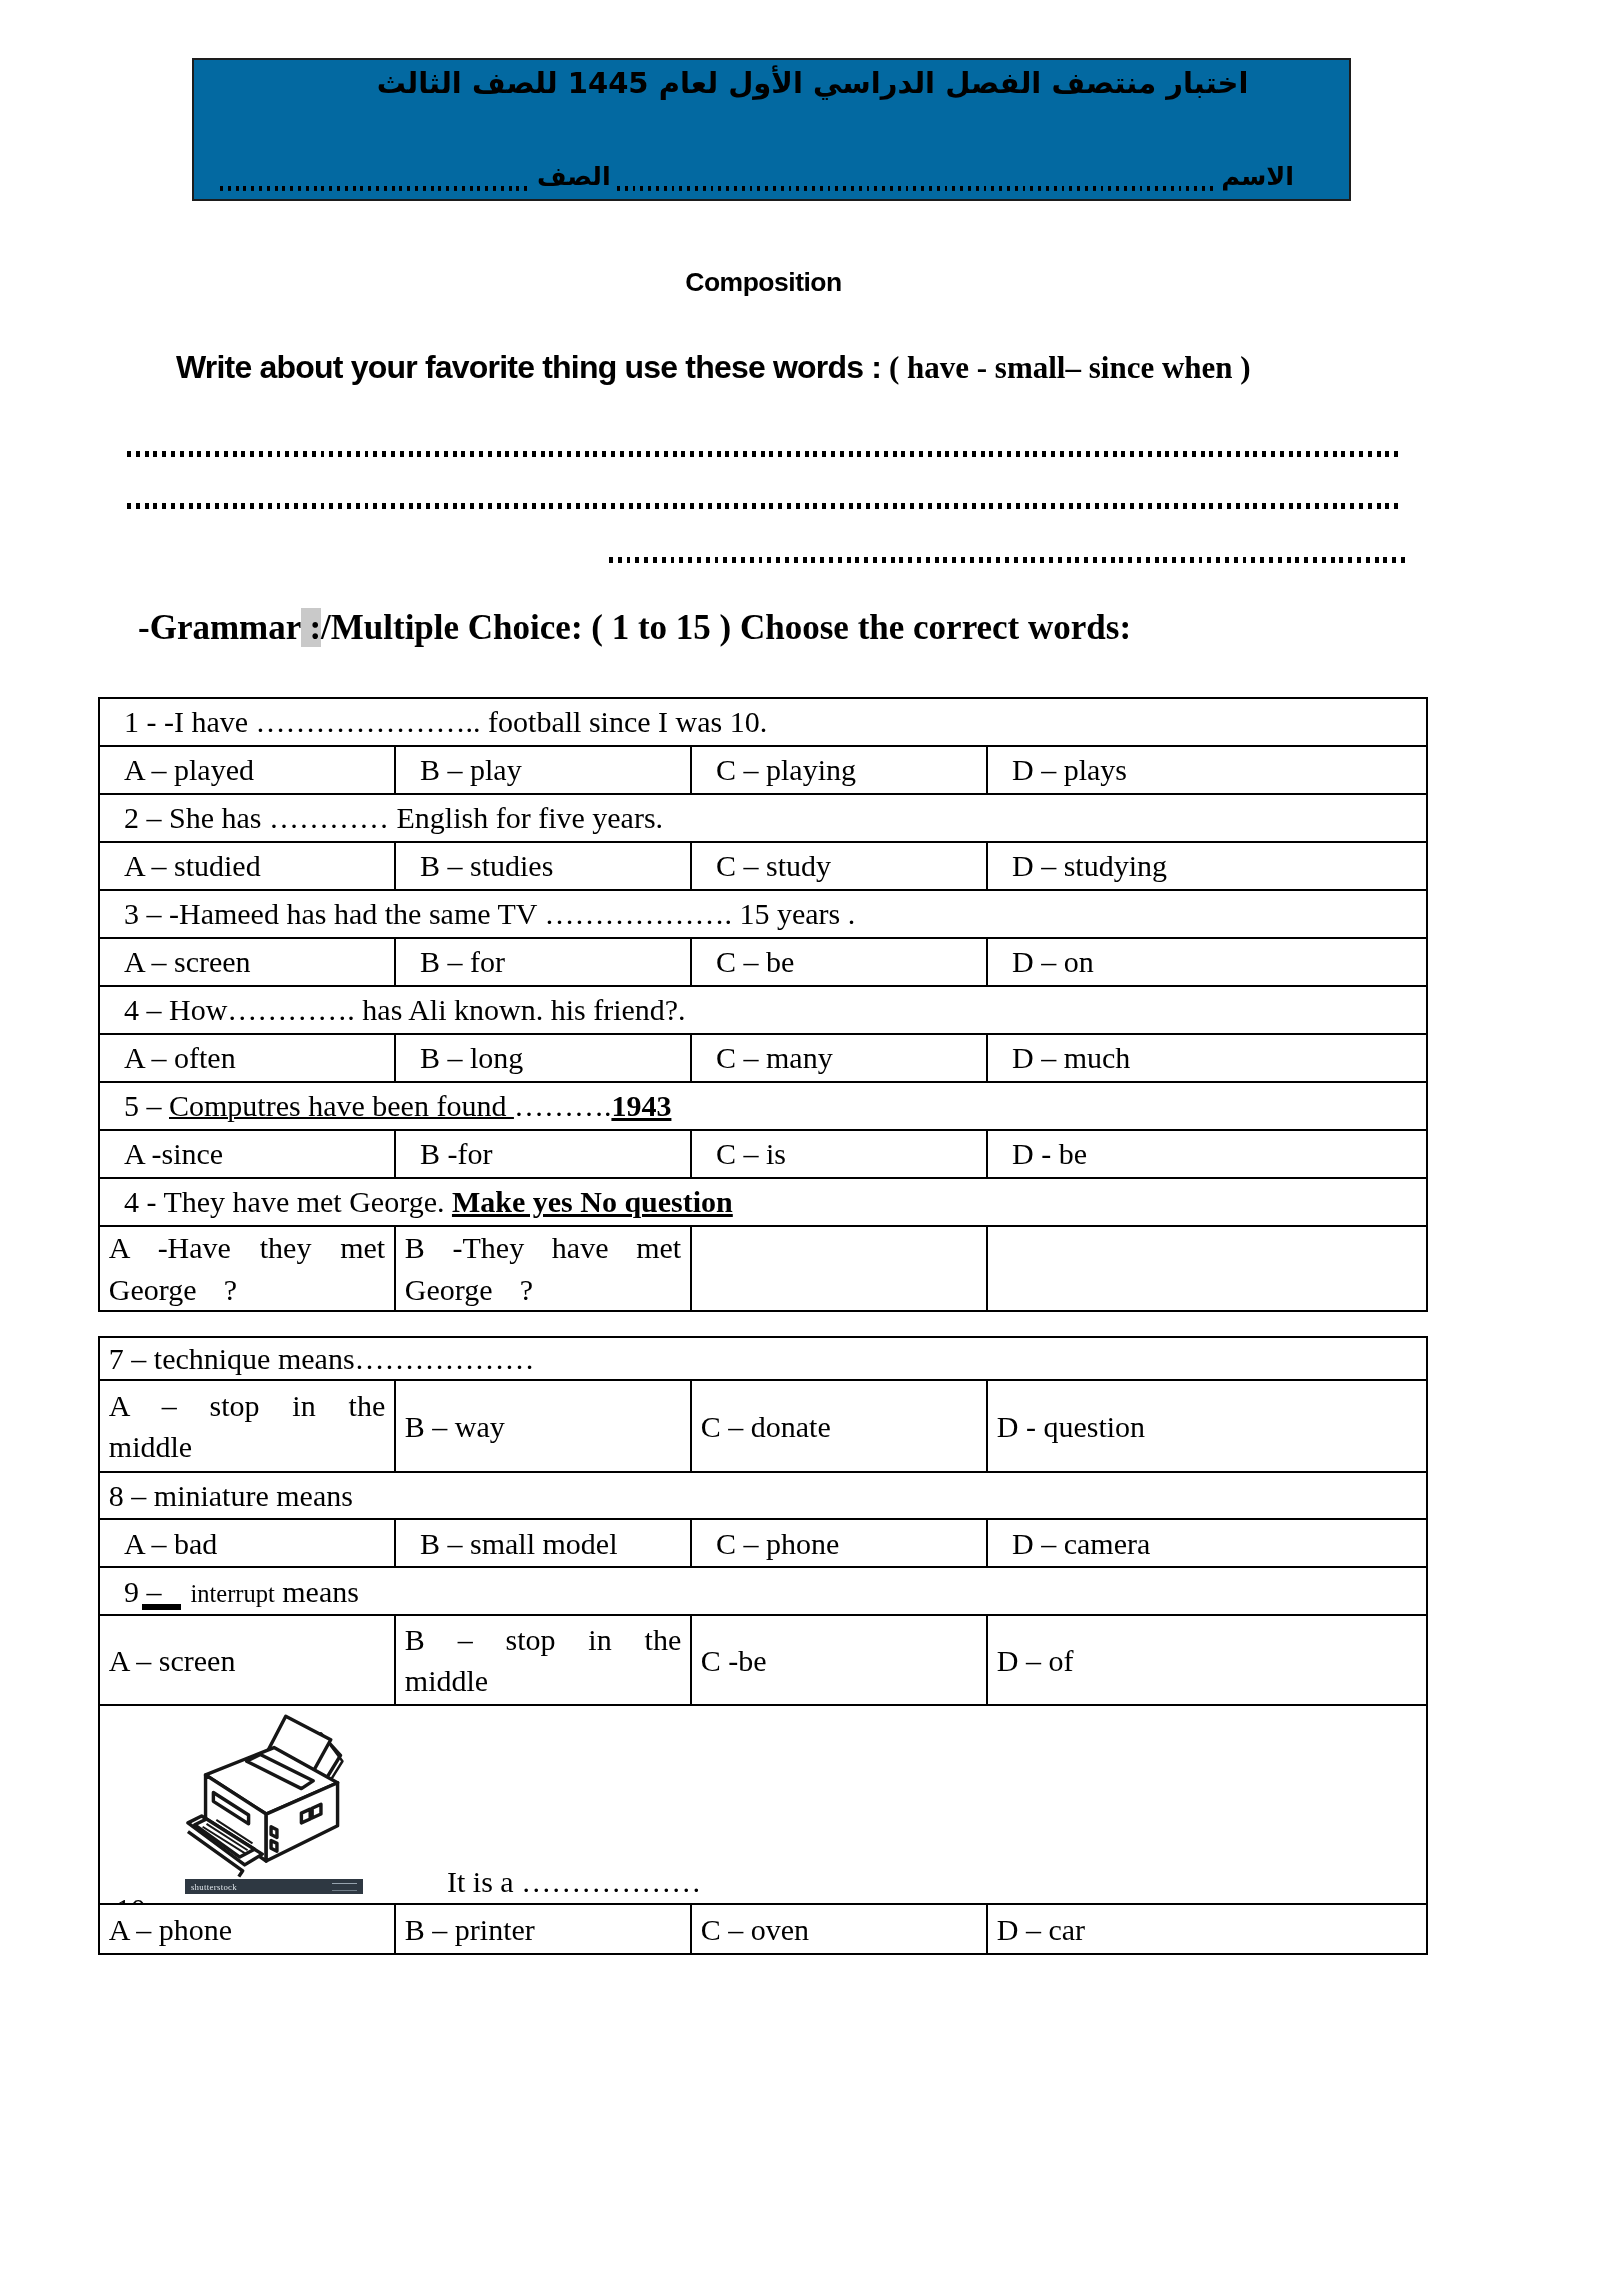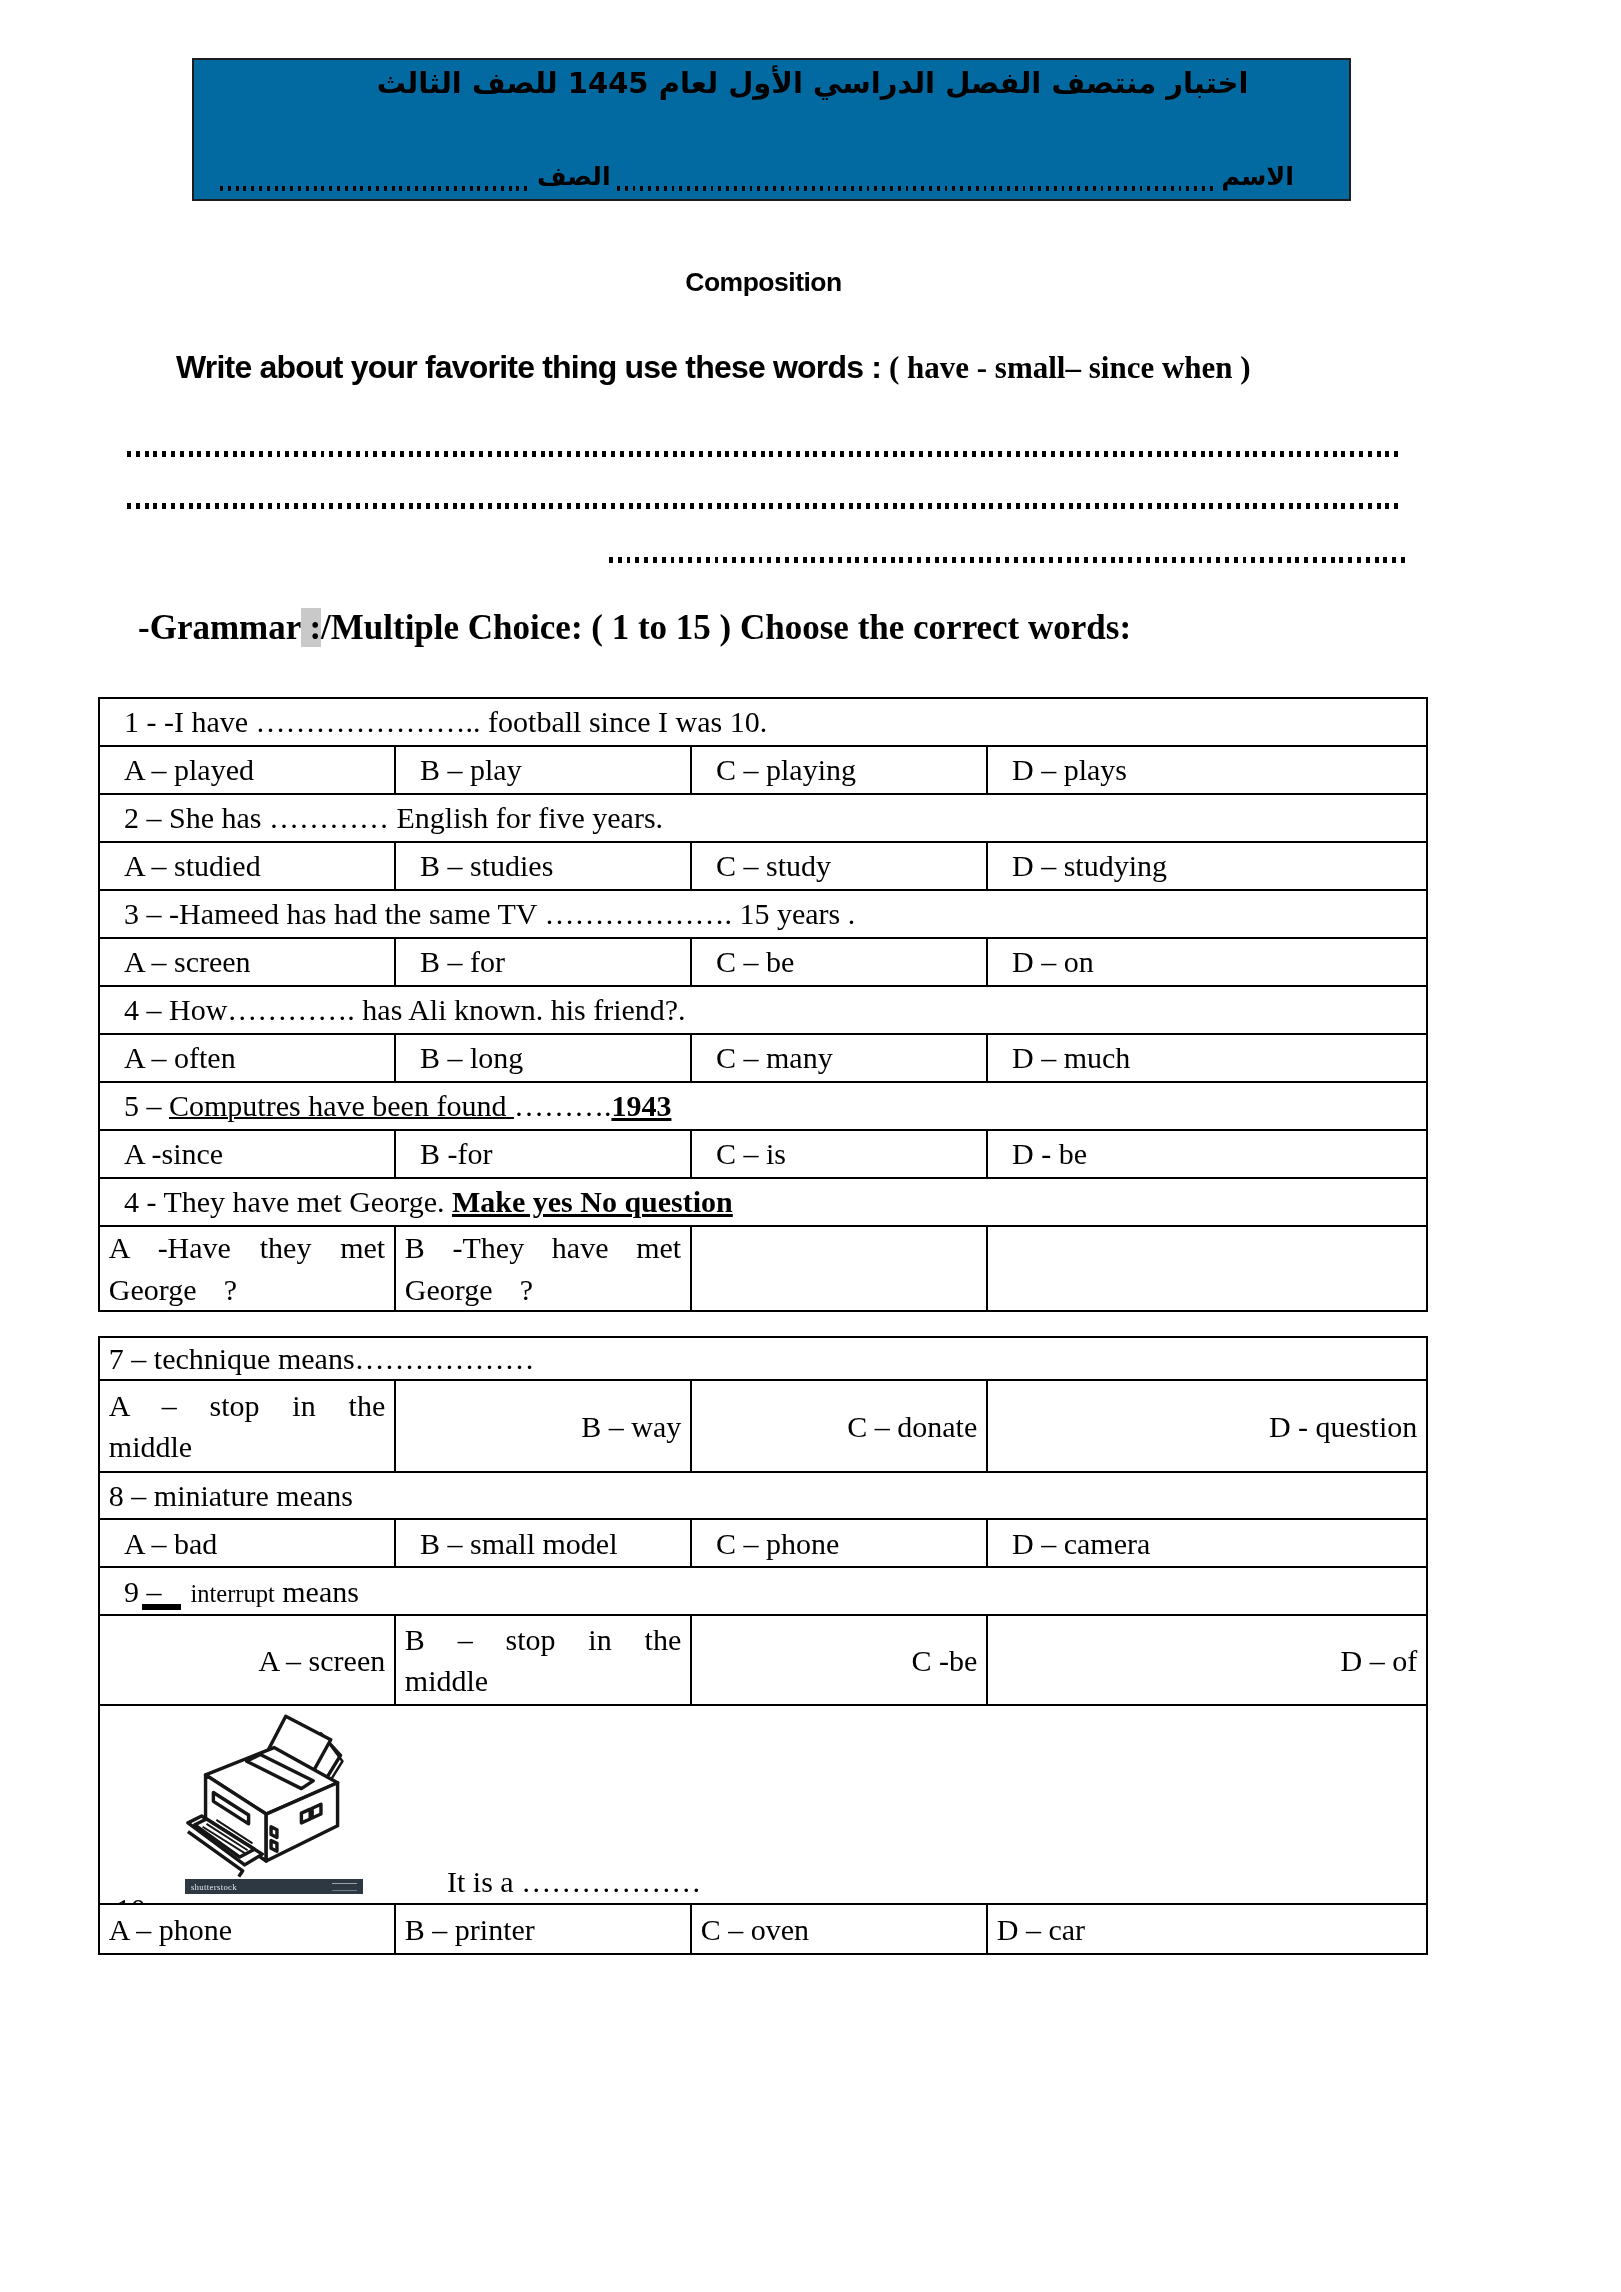--- a/index.html
+++ b/index.html
@@ -34,21 +34,21 @@
   
   table.qtable{position:absolute;left:98px;width:1328px;border-collapse:collapse;table-layout:fixed;
     border:2.9px solid #000;background:#fff;}
   table.qtable td{border:2px solid #000;font-size:30px;padding:0 8.8px;vertical-align:middle;overflow:hidden;line-height:1.38;}
   table.qtable td span{white-space:pre-wrap;}
   .t1{top:697px;}
   .t2{top:1336px;}
   tr.r42 td{height:41px;} tr.r46 td{height:45px;} tr.r47 td{height:46px;padding-left:24px;}
   tr.r49 td{height:48px;} tr.r85 td{height:83px;border-radius:27px;} tr.r90 td{height:88px;}
   tr.r92 td{height:90px;} tr.r201 td{height:197px;}
-  td.topal{vertical-align:top;padding-top:3.9px;text-align:right;}
+  td.topal{vertical-align:top;padding-top:3.9px;}
   .spread{text-align:justify;word-spacing:19.6px;vertical-align:top;padding-top:3.9px;}
   .spread2{text-align:justify;word-spacing:13.7px;vertical-align:top;padding-top:3.9px;}
   .ul{text-decoration:underline;text-decoration-thickness:2px;}
   .bold-ul{font-weight:bold;text-decoration:underline;text-decoration-thickness:2.9px;}
   .small-word{font-size:24.5px;}
   .q9-bar{display:inline-block;width:39px;height:6.9px;background:#000;vertical-align:-8.8px;margin:0 9.8px 0 -27.4px;}
   
   td.piccell{position:relative;padding:0;}
   .printer-svg{position:absolute;left:86px;top:3.9px;width:177px;height:169px;}
   .wm-bar{position:absolute;left:85px;top:173px;width:178px;height:14.7px;background:#2e3842;

